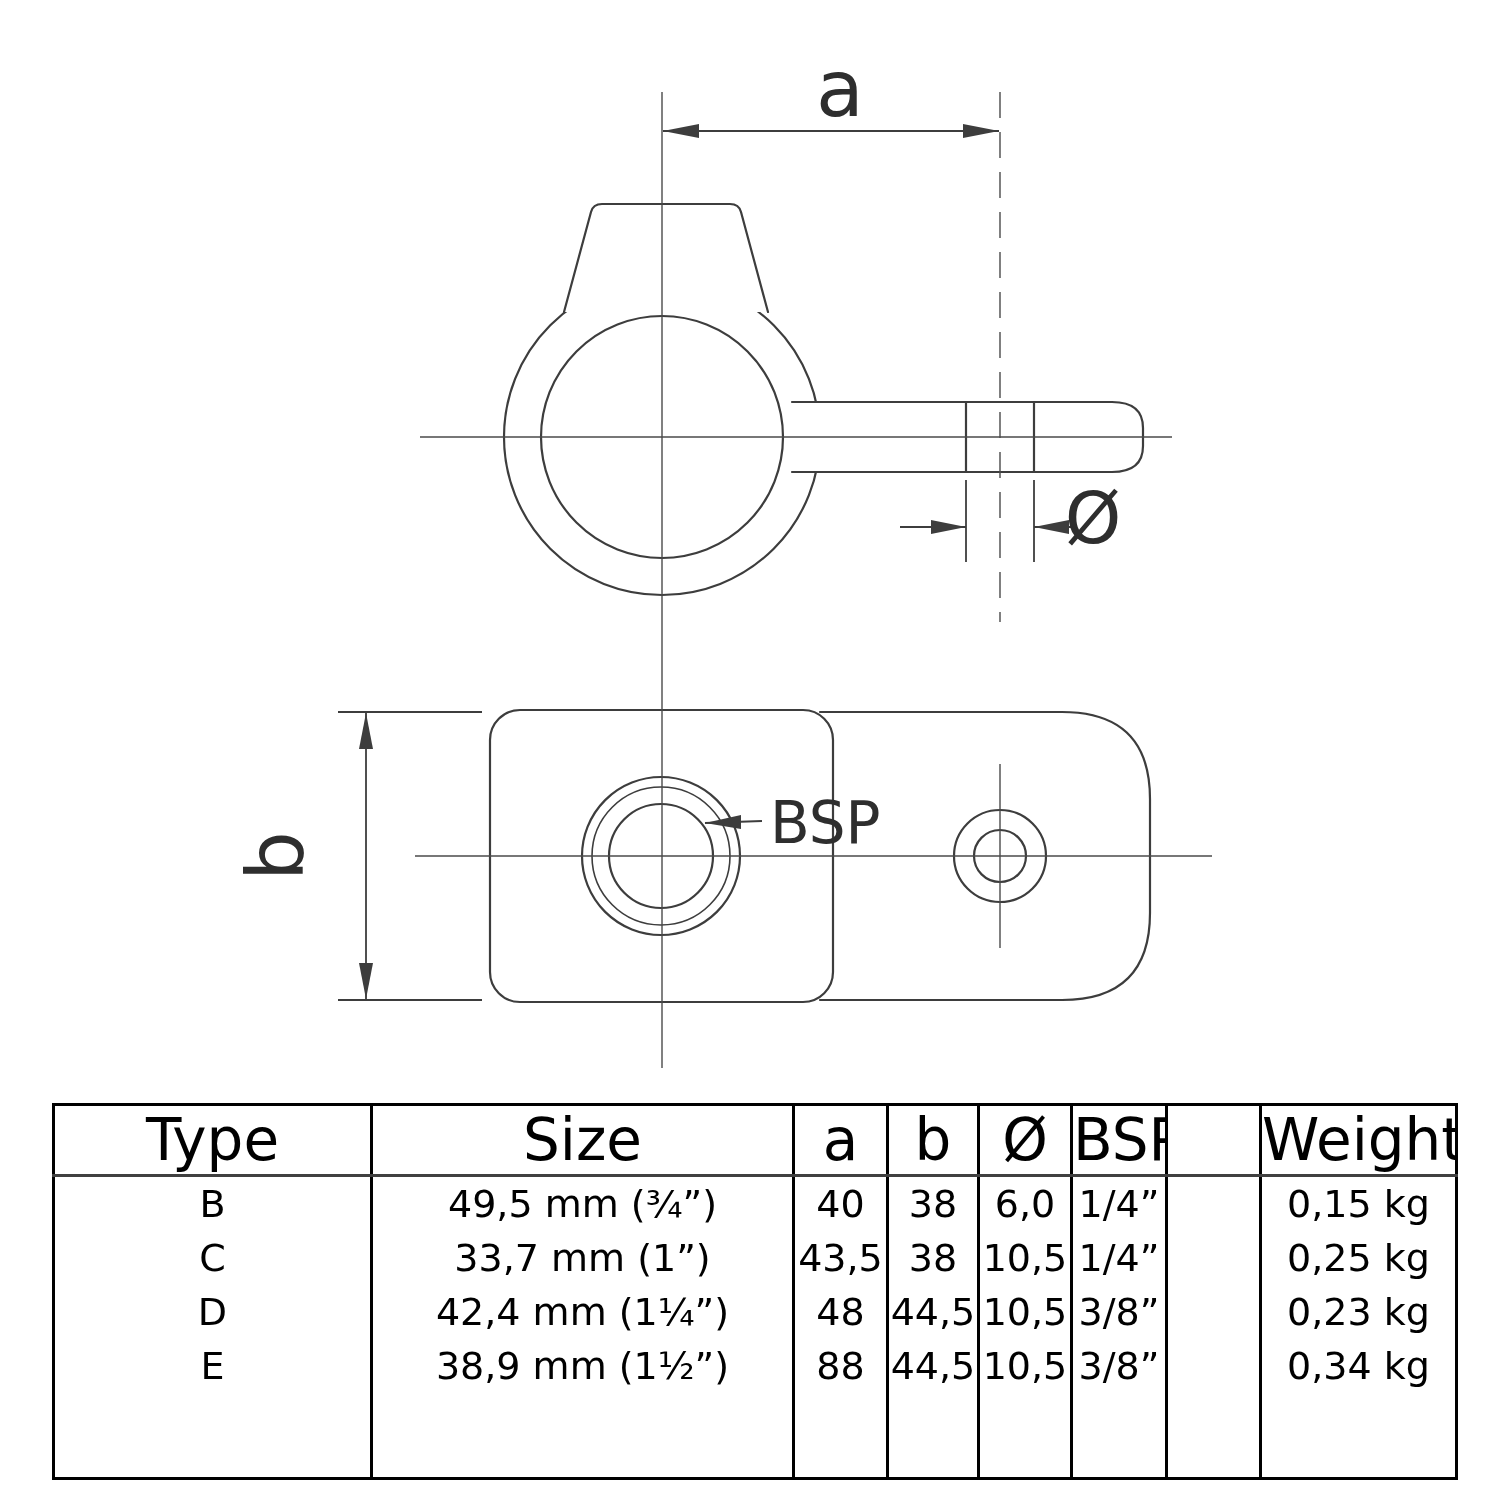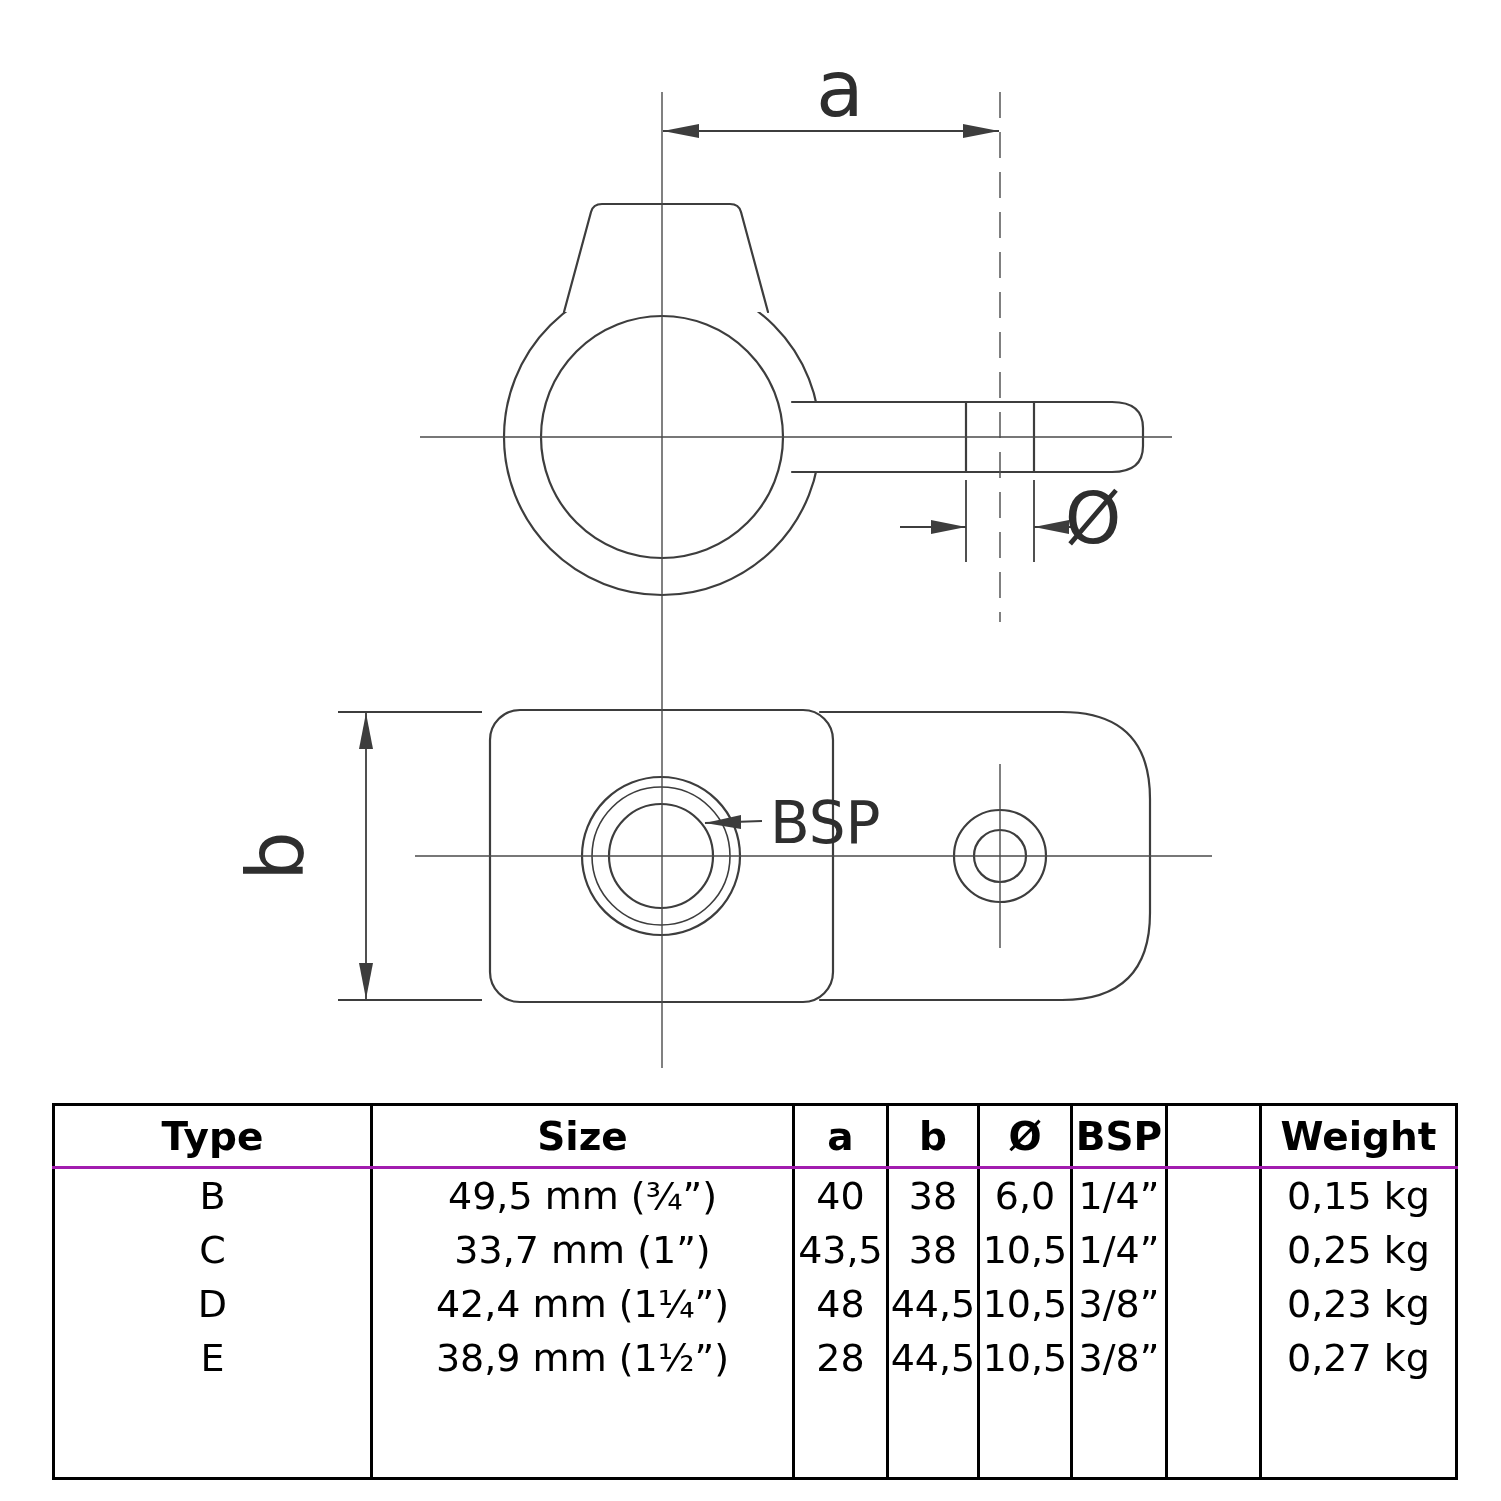--- a/index.html
+++ b/index.html
@@ -27,22 +27,22 @@
     font-family:"DejaVu Sans", sans-serif;
   }
   table.spec th, table.spec td{
     padding:0;margin:0;
     text-align:center;
     vertical-align:middle;
     overflow:hidden;
     white-space:nowrap;
   }
   table.spec th{
-    font-size:39px;font-weight:bold;
-    border-bottom:3px solid #a21caf;
+    font-size:58px;font-weight:normal;
+    border-bottom:3px solid #404040;
     height:60px;
   }
   table.spec td{
     font-size:38px;font-weight:normal;
     height:54px;
   }
   table.spec th:not(:last-child), table.spec td:not(:last-child){
     border-right:3px solid #000;
   }
   tr.filler td{height:auto;}
@@ -165,26 +165,26 @@
           <td>48</td>
           <td>44,5</td>
           <td>10,5</td>
           <td>3/8”</td>
           <td></td>
           <td>0,23 kg</td>
         </tr>
         <tr>
           <td>E</td>
           <td>38,9 mm (1½”)</td>
-          <td>28</td>
+          <td>88</td>
           <td>44,5</td>
           <td>10,5</td>
           <td>3/8”</td>
           <td></td>
-          <td>0,27 kg</td>
+          <td>0,34 kg</td>
         </tr>
         <tr class="filler">
           <td></td>
           <td></td>
           <td></td>
           <td></td>
           <td></td>
           <td></td>
           <td></td>
           <td></td>

